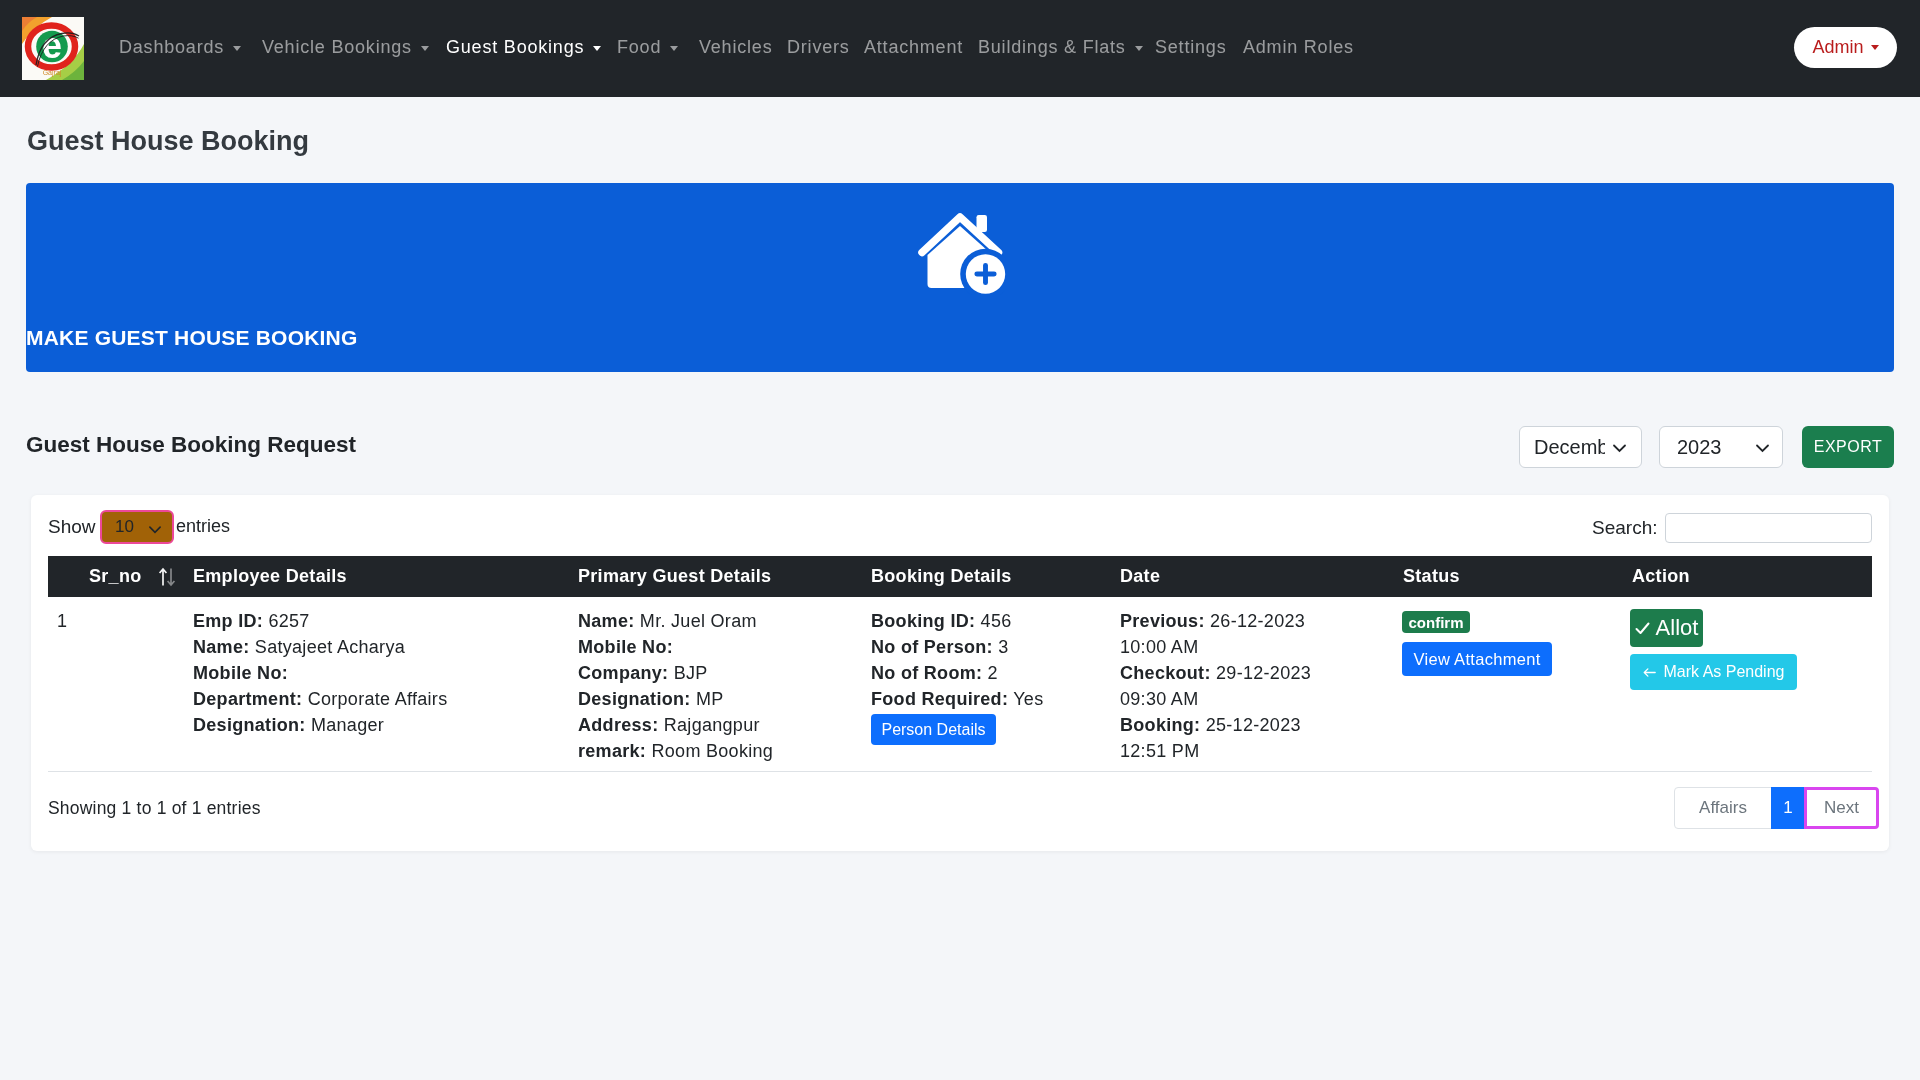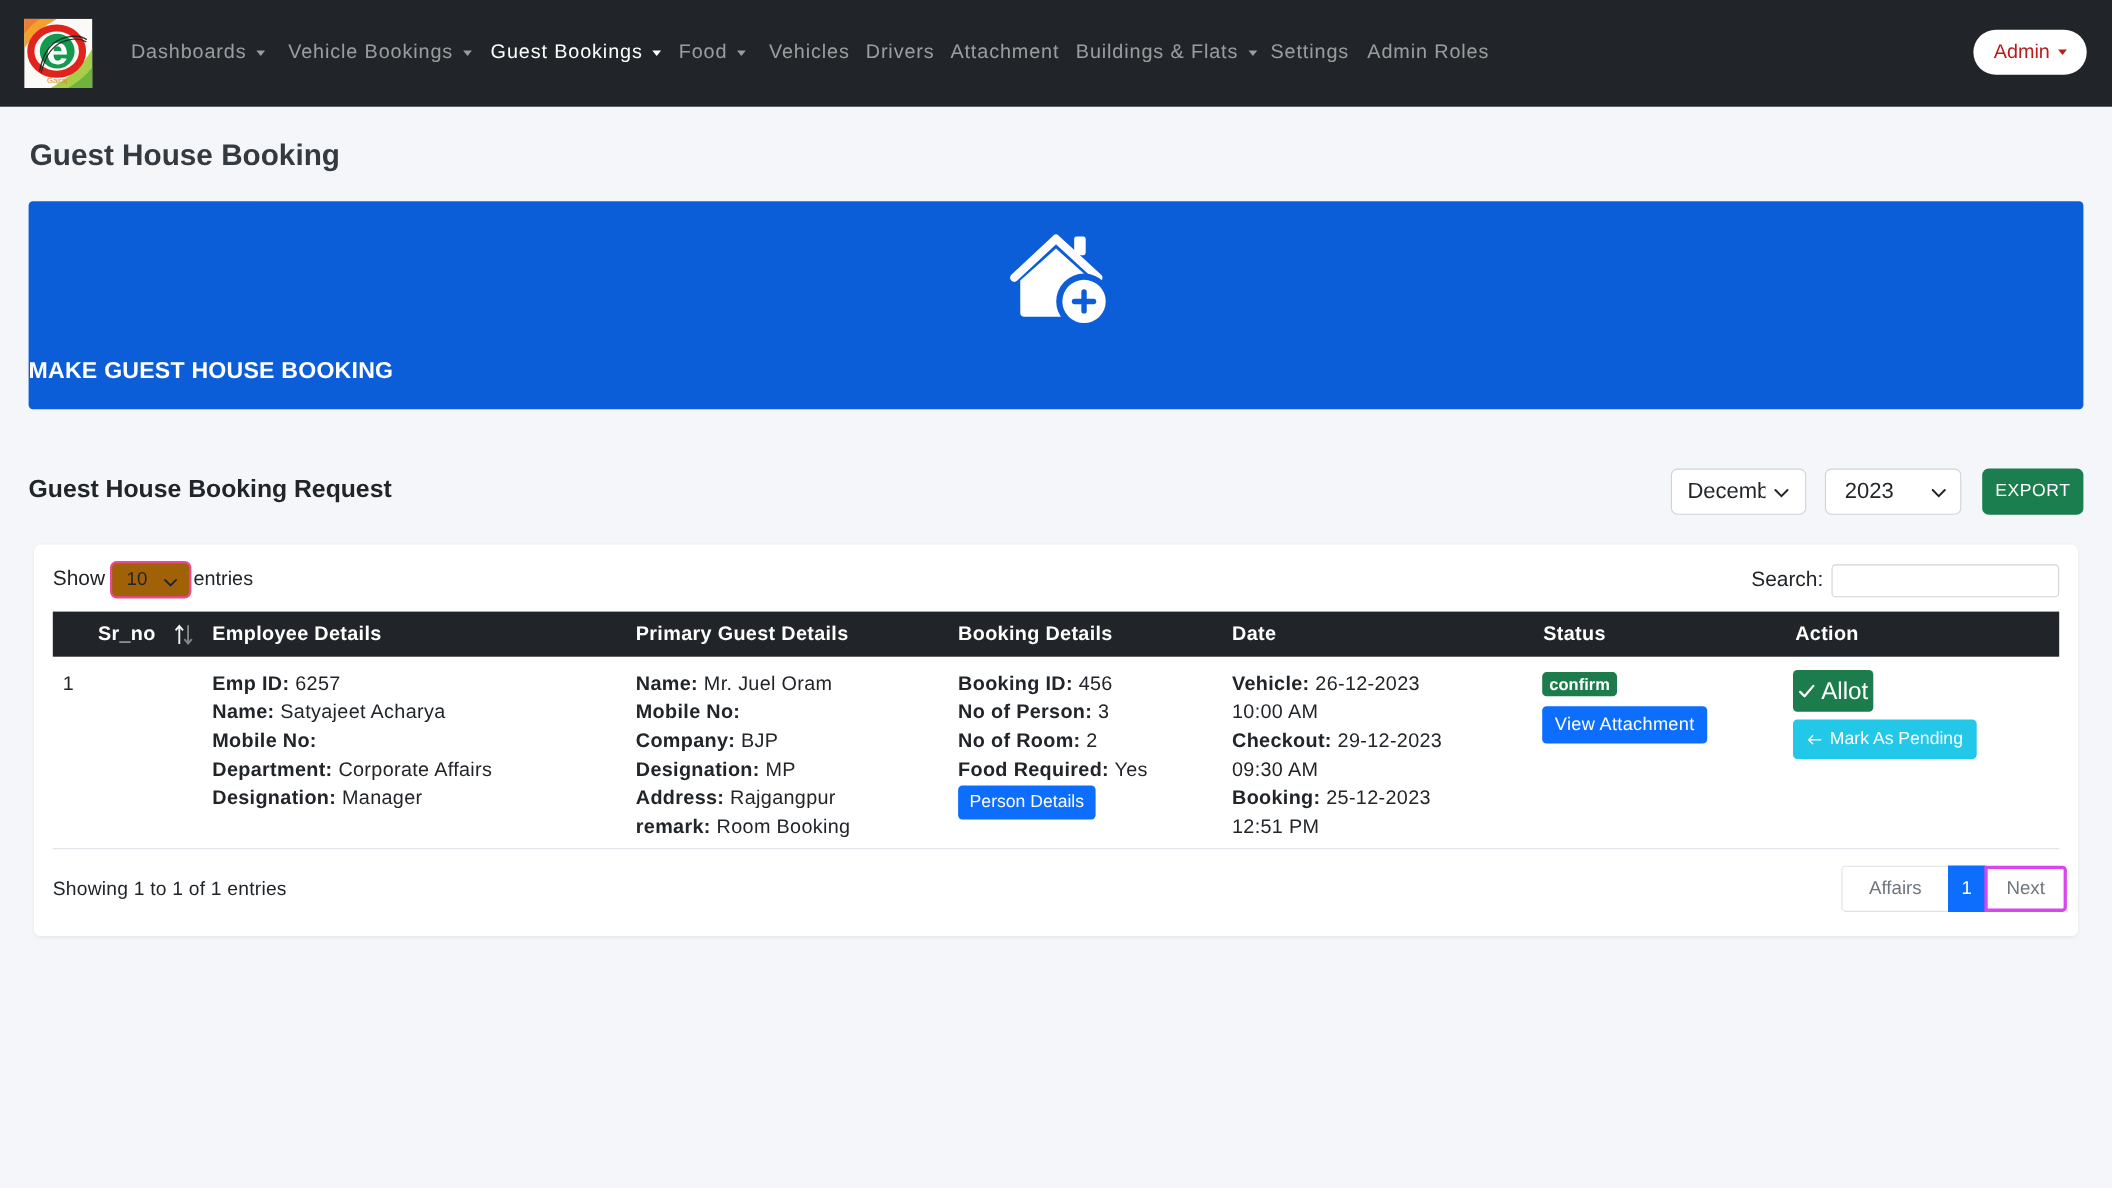--- a/index.html
+++ b/index.html
@@ -122,21 +122,21 @@
   <div><b>remark:</b> Room Booking</div>
 </div>
 <div class="abs cell" style="left:871px;top:608px;">
   <div><b>Booking ID:</b> 456</div>
   <div><b>No of Person:</b> 3</div>
   <div><b>No of Room:</b> 2</div>
   <div><b>Food Required:</b> Yes</div>
 </div>
 <div class="abs btn blue" style="left:871px;top:714px;width:125px;height:31px;font-size:16px;">Person Details</div>
 <div class="abs cell" style="left:1120px;top:608px;">
-  <div><b>Vehicle:</b> 26-12-2023</div>
+  <div><b>Previous:</b> 26-12-2023</div>
   <div>10:00 AM</div>
   <div><b>Checkout:</b> 29-12-2023</div>
   <div>09:30 AM</div>
   <div><b>Booking:</b> 25-12-2023</div>
   <div>12:51 PM</div>
 </div>
 <div class="abs btn green" style="left:1402px;top:611px;width:68px;height:22px;font-size:15px;font-weight:bold;">confirm</div>
 <div class="abs btn blue" style="left:1402px;top:642px;width:150px;height:34px;font-size:16.5px;letter-spacing:0.3px;">View Attachment</div>
 <div class="abs btn green" style="left:1630px;top:609px;width:73px;height:38px;font-size:22px;">
   <svg width="15" height="13" viewBox="0 0 15 13" style="margin-right:6px;">

